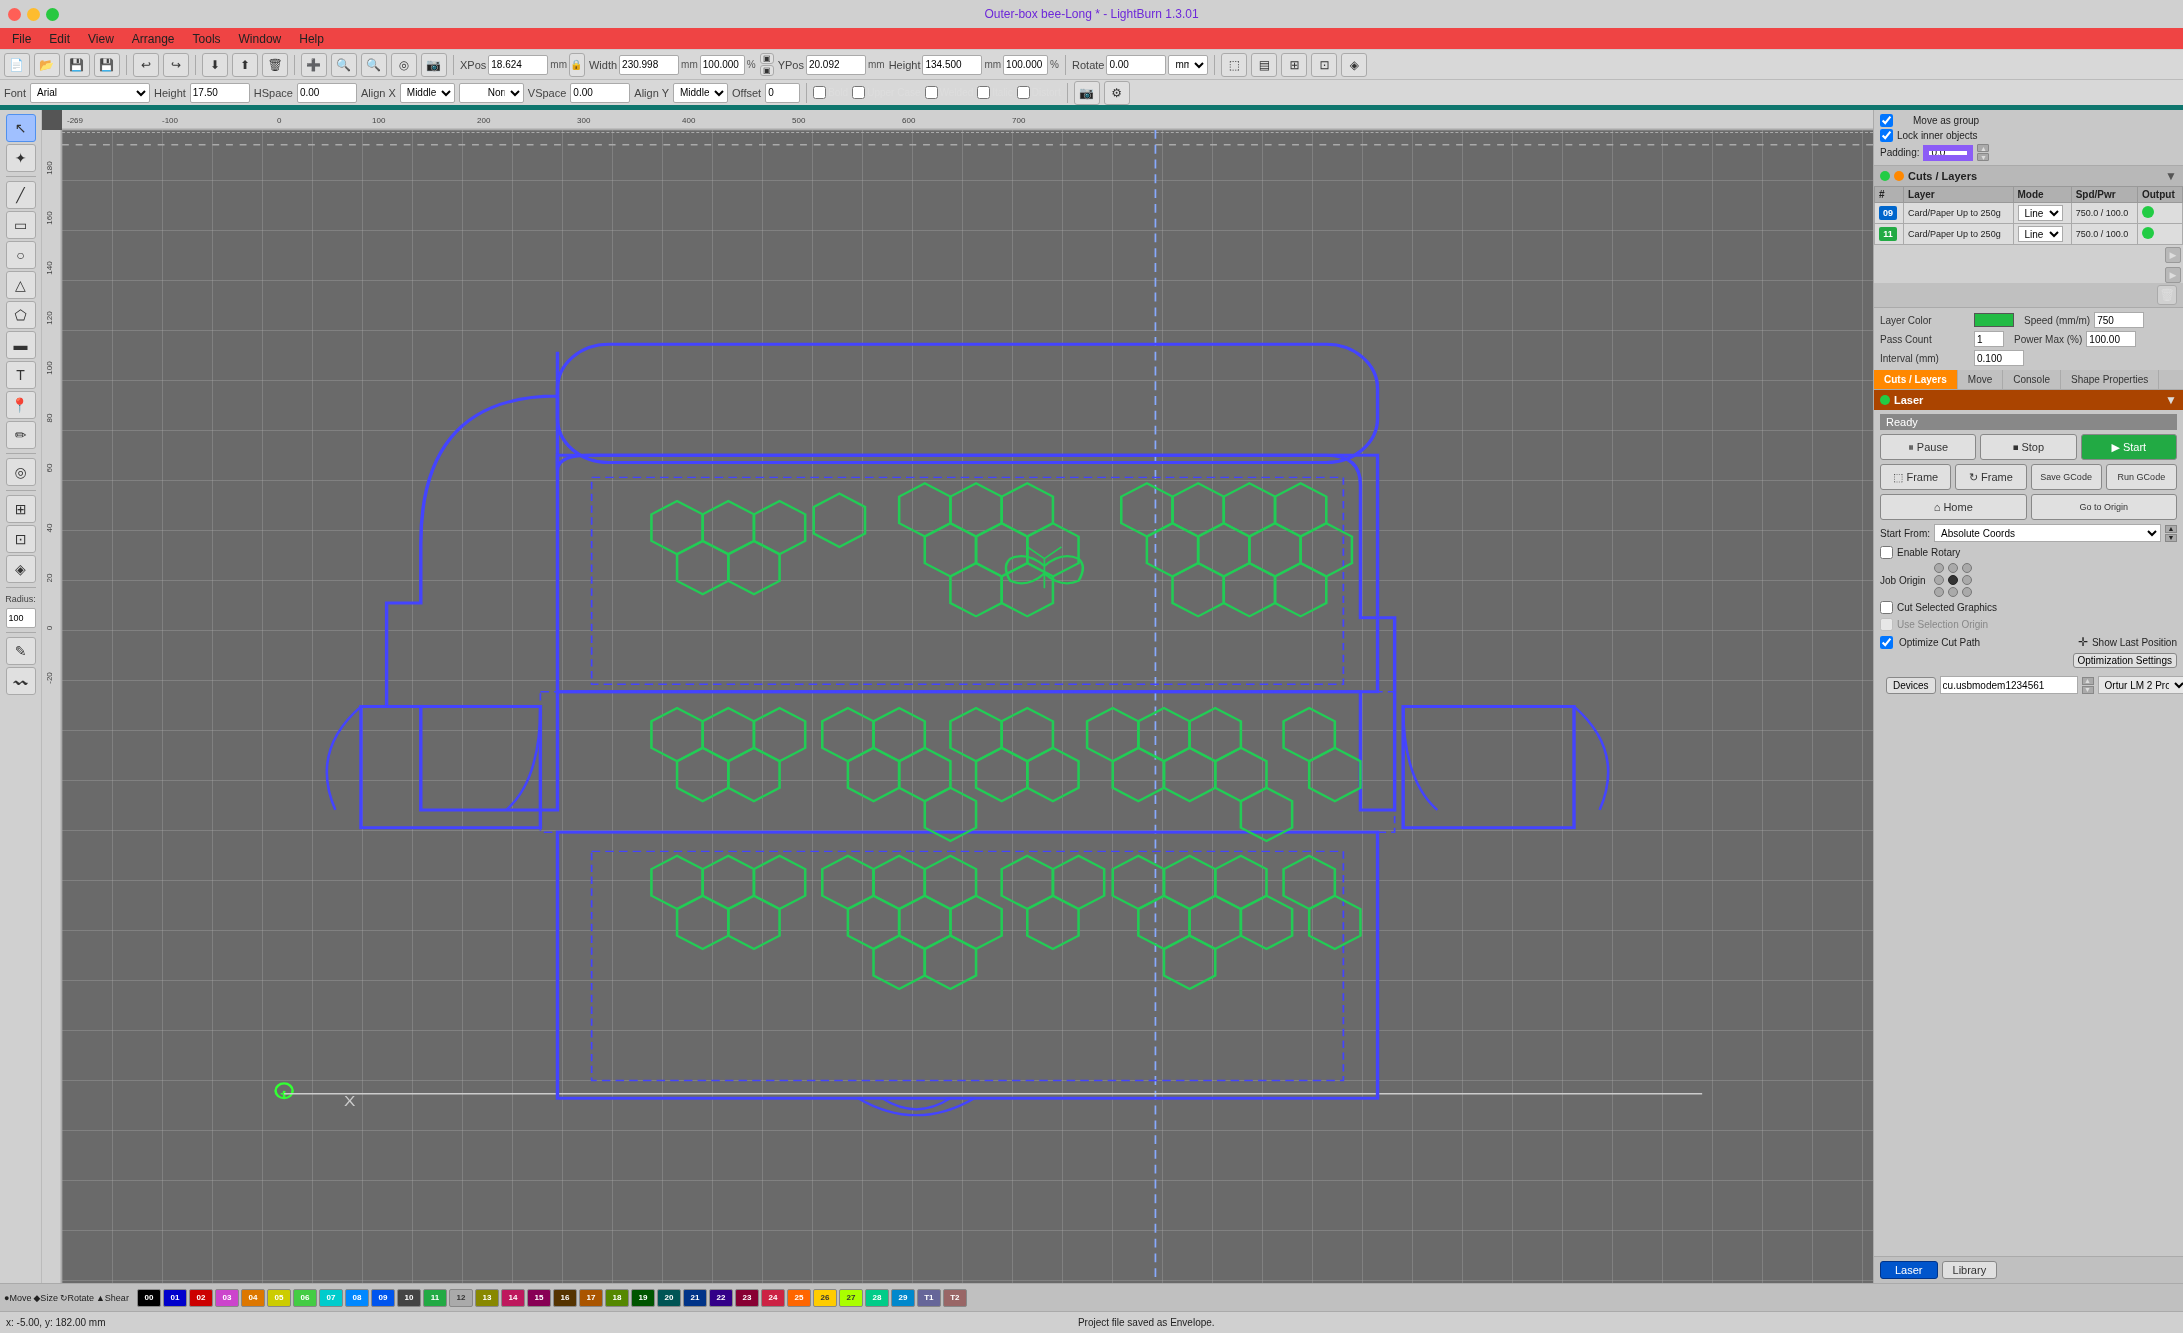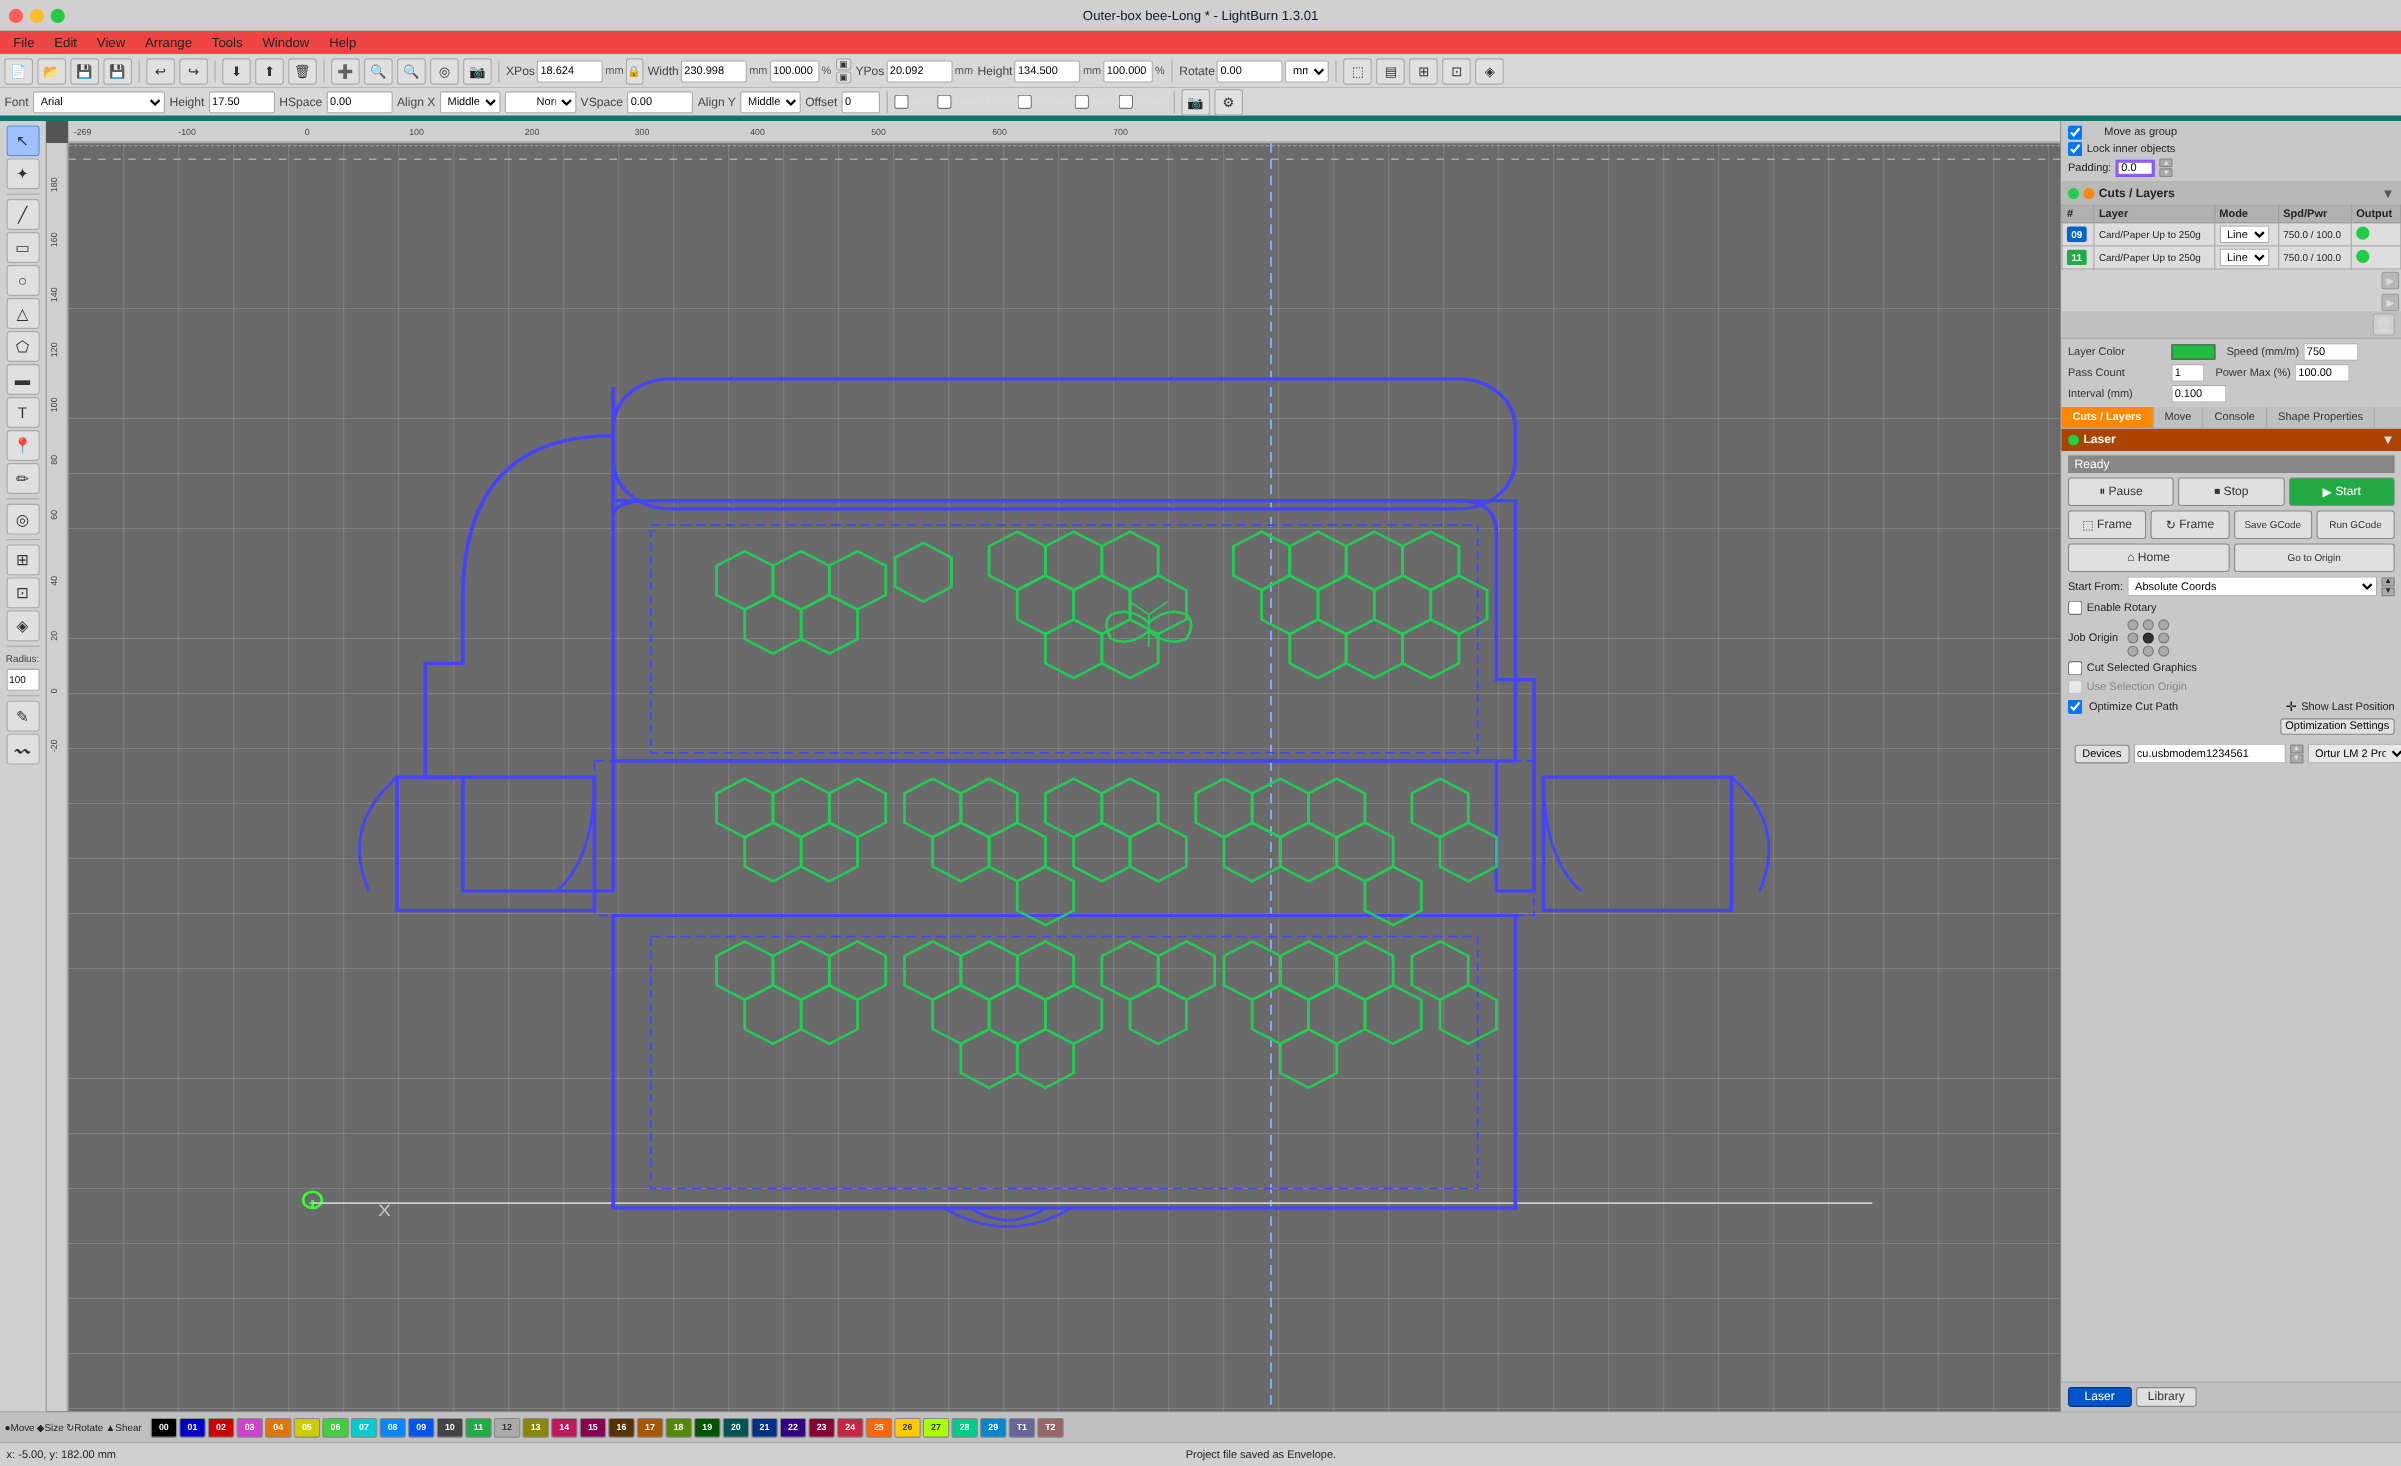--- a/index.html
+++ b/index.html
@@ -13,21 +13,21 @@
       align-items: center;
       padding: 0 8px;
       color: #222;
       position: relative;
     }
     .traffic-lights { display: flex; gap: 6px; align-items: center; }
     .tl { width: 13px; height: 13px; border-radius: 50%; }
     .tl-close { background: #ff5f57; }
     .tl-min { background: #febc2e; }
     .tl-max { background: #28c840; }
-    #titlebar .title { position: absolute; left: 50%; transform: translateX(-50%); font-size: 12px; color: #0f172a; }
+    #titlebar .title { position: absolute; left: 50%; transform: translateX(-50%); font-size: 12px; color: #6d28d9; }
 
     
     #menubar {
       background: #ef4444;
       height: 22px;
       display: flex;
       align-items: center;
       padding: 0 4px;
       gap: 2px;
       color: #222;
@@ -375,22 +375,22 @@
     }
 
     
     #design-svg {
       position: absolute;
       top: 0; left: 0;
       width: 100%;
       height: 100%;
     }
     .padding-input {
-      width: 36px; height: 16px;
-      border: 3px solid #8b5cf6;
+      width: 50px; height: 16px;
+      border: 6px solid #8b5cf6;
       background: white;
       font-size: 10px;
       padding: 0 2px;
     }
 
     .panel-collapse-btn {
       margin-left: auto;
       cursor: pointer;
       font-size: 12px;
       color: #555;

